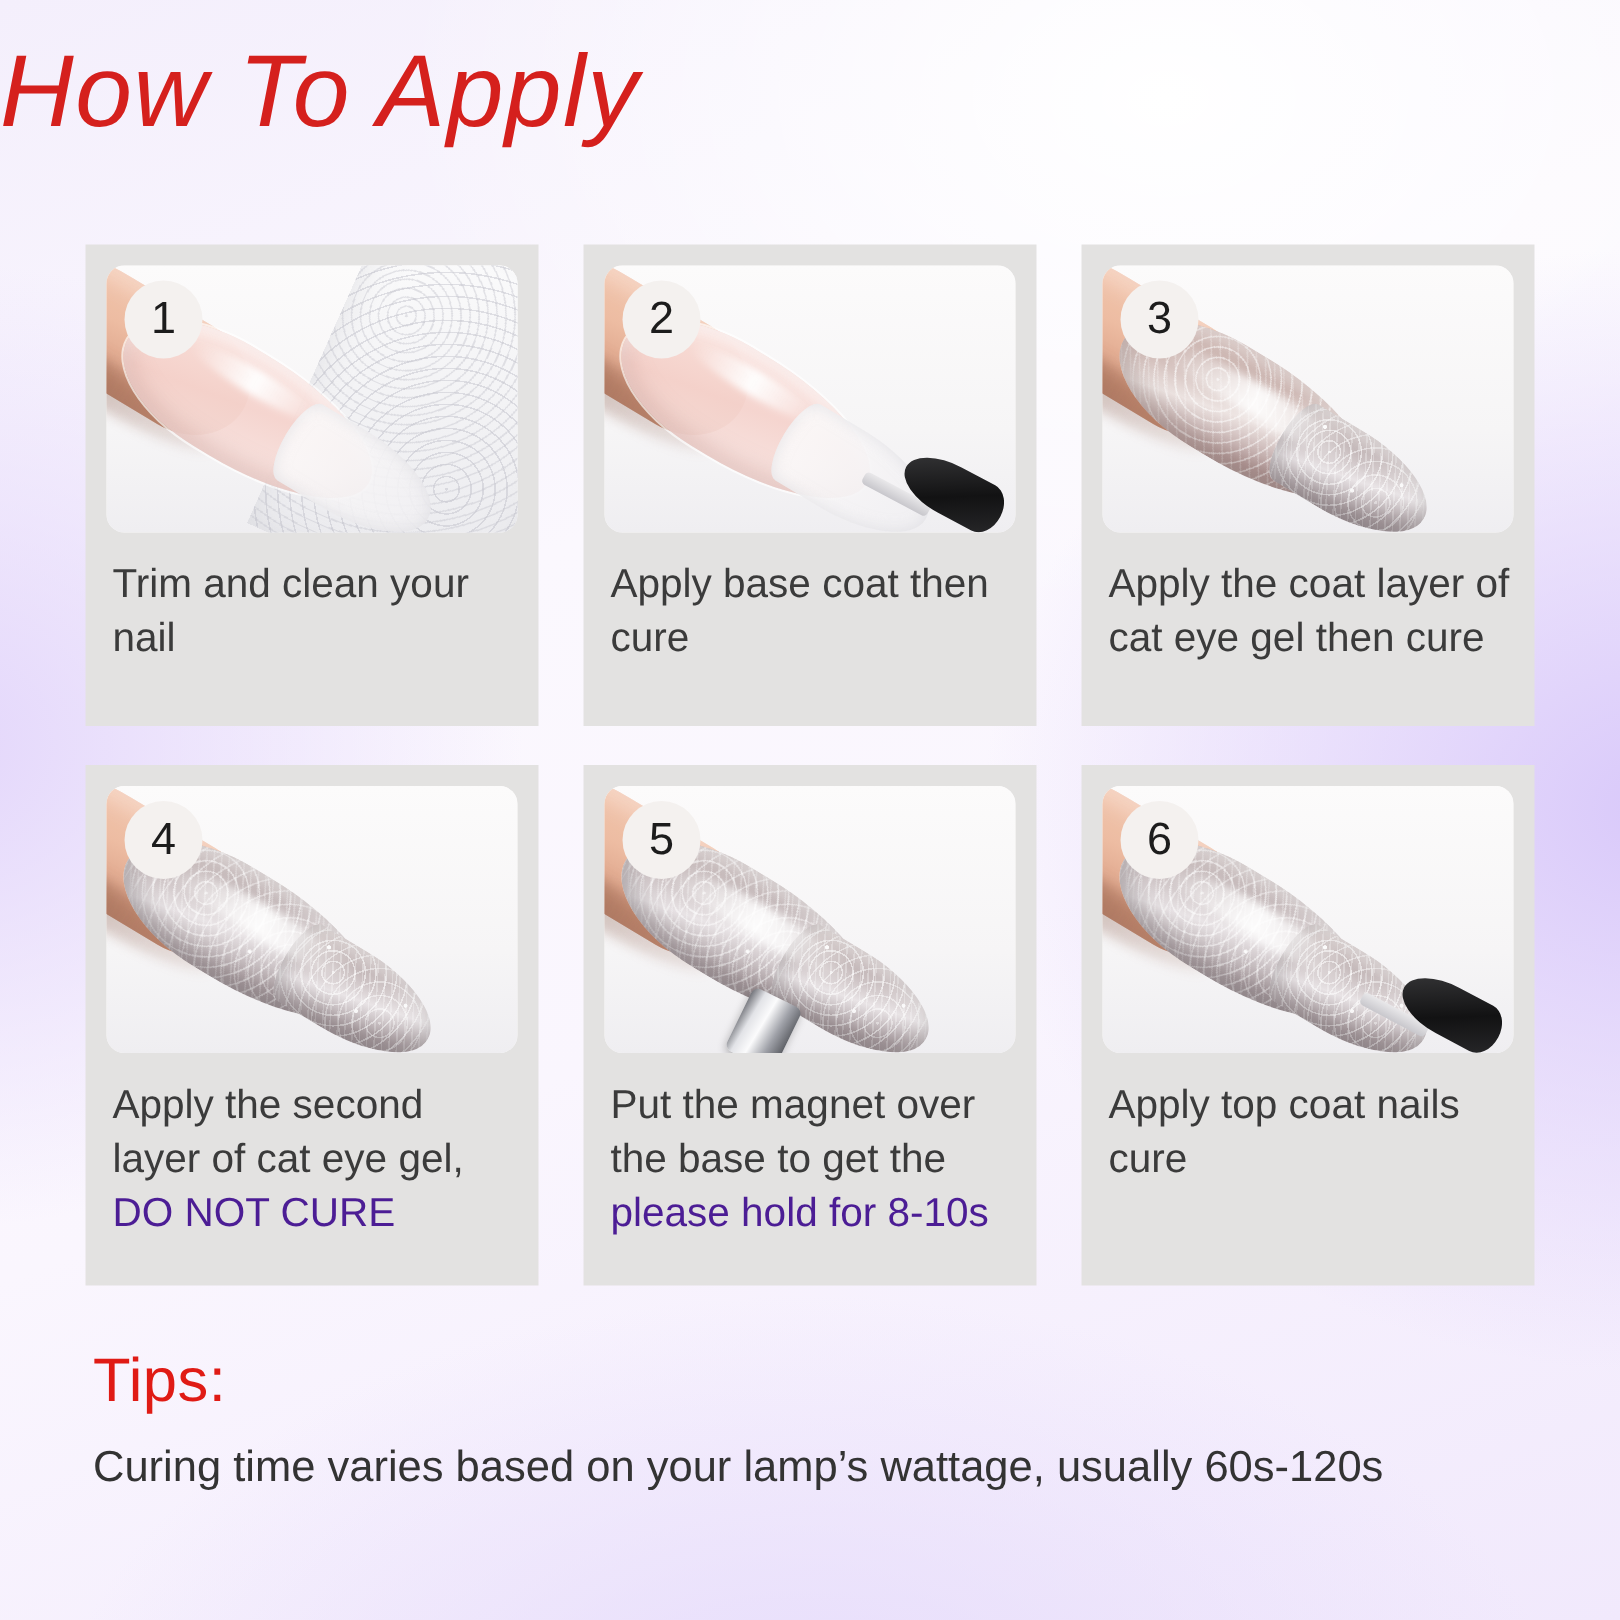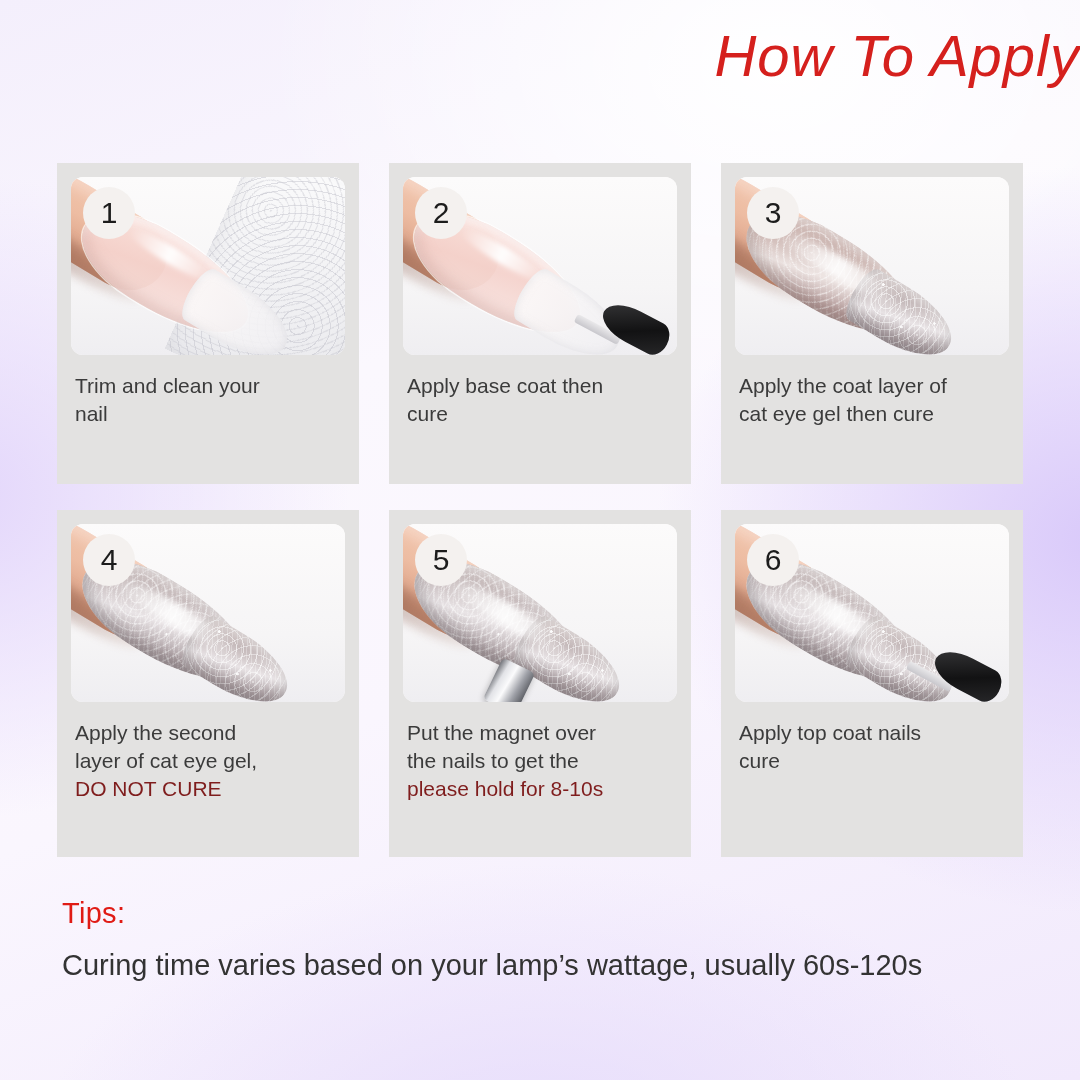--- a/index.html
+++ b/index.html
@@ -25,22 +25,22 @@
       linear-gradient(160deg, #F4EFFC 0%, #FBF8FE 34%, #FAF6FE 58%, #F1E9FC 100%);
     overflow: hidden;
   }
 
   
   #title {
     position: absolute;
     left: 0;
     top: 26px;
     width: 1080px;
-    text-align: right;
-    font-size: 58px;
+    text-align: left;
+    font-size: 68px;
     line-height: 1.05;
     font-style: italic;
     font-weight: 300;
     letter-spacing: 1px;
     color: #D5201D;
     white-space: nowrap;
   }
 
   
   #steps {
@@ -246,41 +246,41 @@
     align-items: center;
     justify-content: center;
     font-size: 30px;
     font-weight: 400;
     color: #1C1C1C;
     z-index: 5;
   }
 
   .caption {
     margin: 17px 16px 0 18px;
-    font-size: 21px;
+    font-size: 27px;
     line-height: 1.33;
     color: #3B3B3B;
     font-weight: 400;
   }
   .caption .warn {
-    color: #7f1d1d;
+    color: #4c1d95;
   }
 
   
   #tips {
     position: absolute;
     left: 0;
     top: 888px;
     width: 1080px;
     height: 192px;
     padding: 10px 0 0 62px;
     box-sizing: border-box;
   }
   #tips-heading {
-    font-size: 29px;
+    font-size: 41px;
     line-height: 1.1;
     color: #E01B15;
     font-weight: 400;
     letter-spacing: 0.3px;
   }
   #tips-body {
     margin-top: 16px;
     font-size: 29px;
     line-height: 1.36;
     color: #333333;
@@ -383,21 +383,21 @@
               <div class="nail glitter"></div>
               <div class="nail-tip glitter"></div>
               <div class="catband"></div>
             </div>
             <div class="magnet"></div>
           </div>
           <div class="badge">5</div>
         </div>
         <div class="caption">
           <div>Put the magnet over</div>
-          <div>the nails to get the</div>
+          <div>the base to get the</div>
           <div class="warn">please hold for 8-10s</div>
         </div>
       </div>
       <div class="step-card">
         <div class="photo">
           <div class="scene">
             <div class="finger">
               <div class="skin"></div>
               <div class="skin-shadow"></div>
               <div class="nail glitter"></div>

